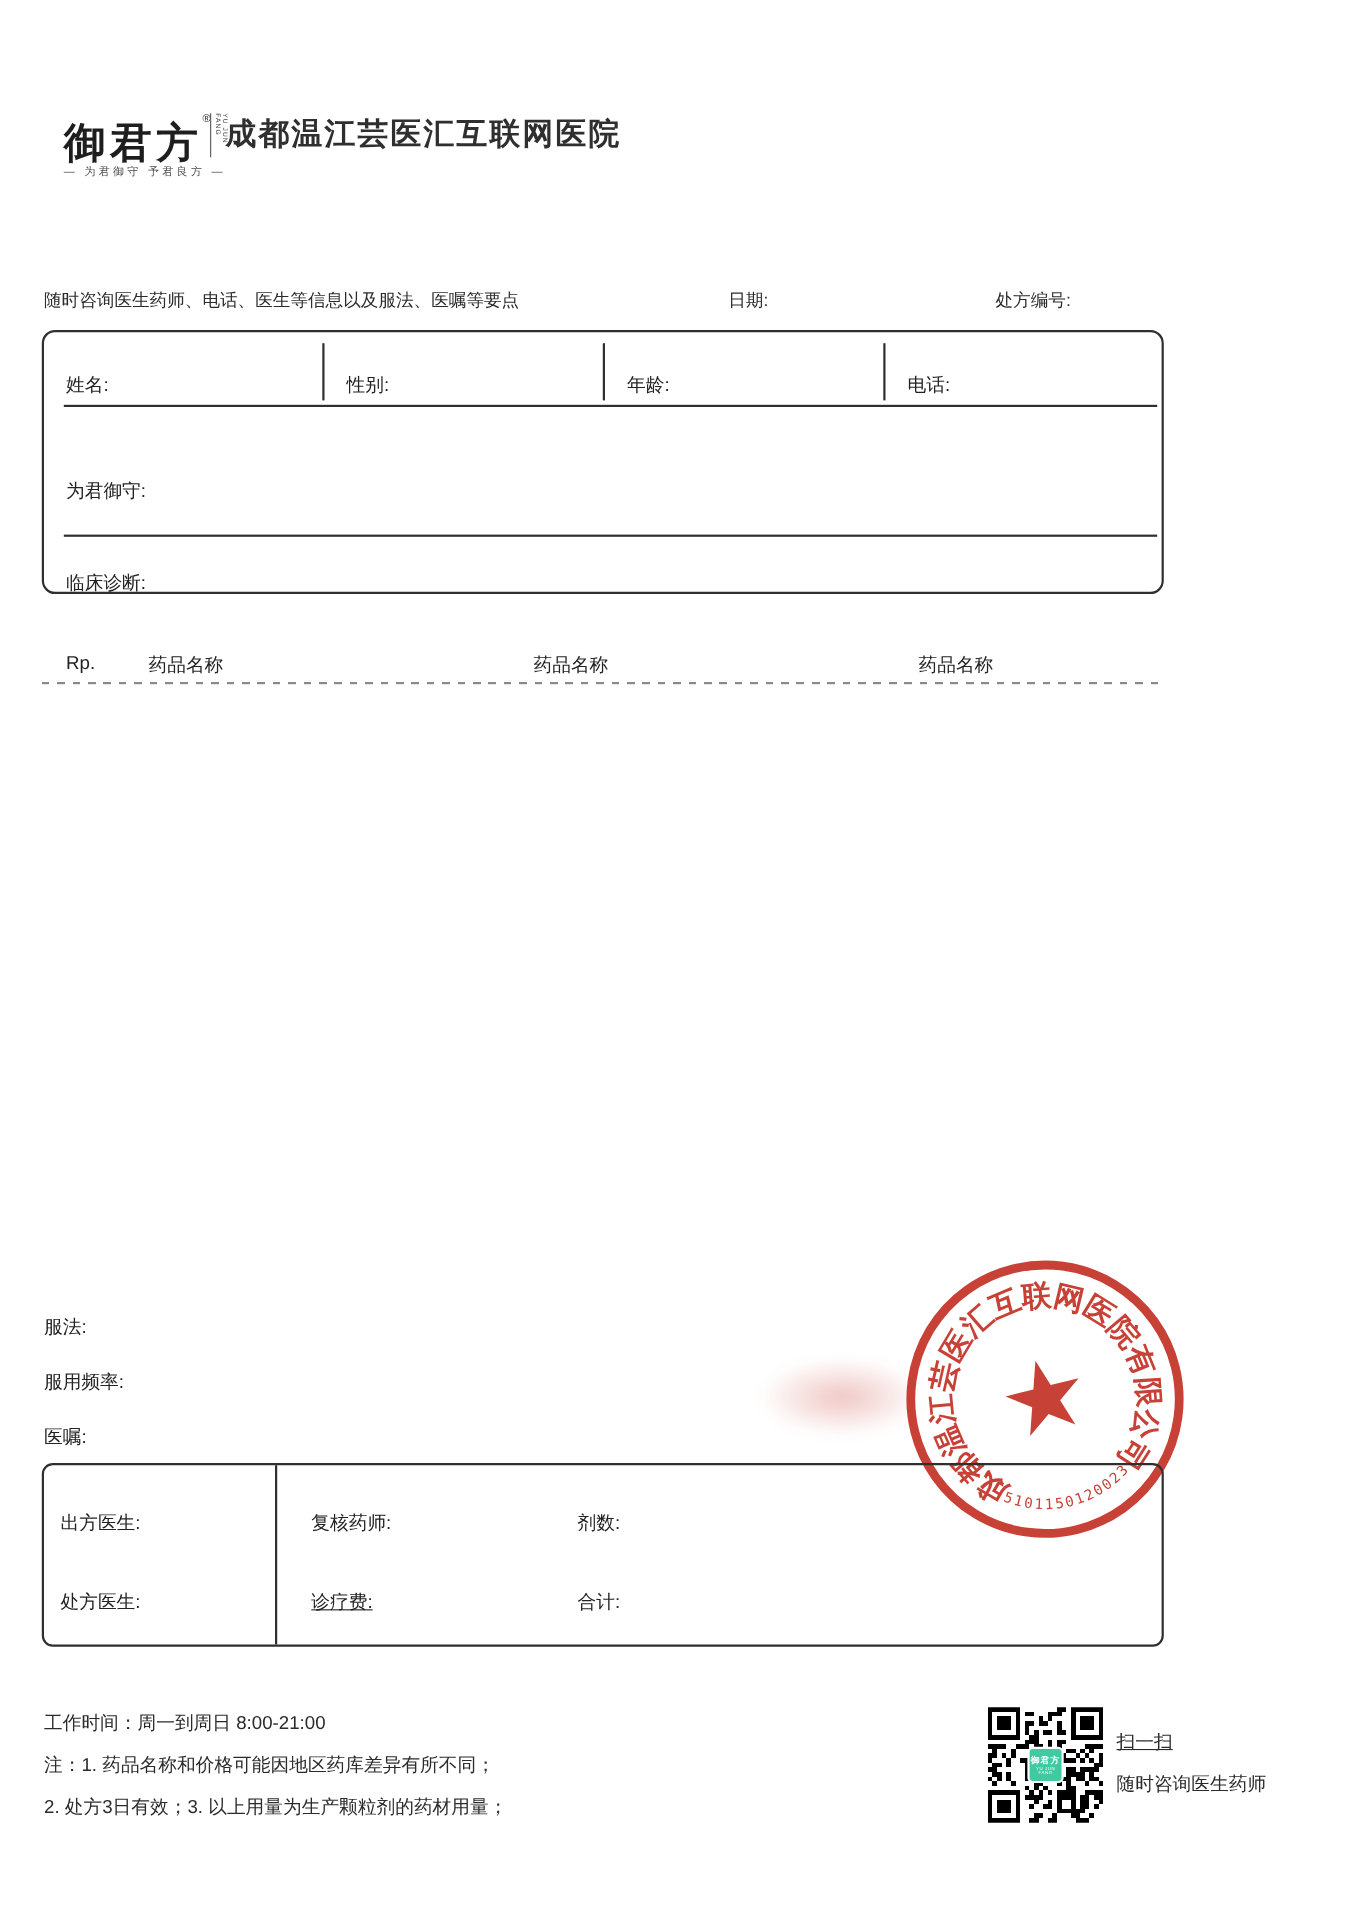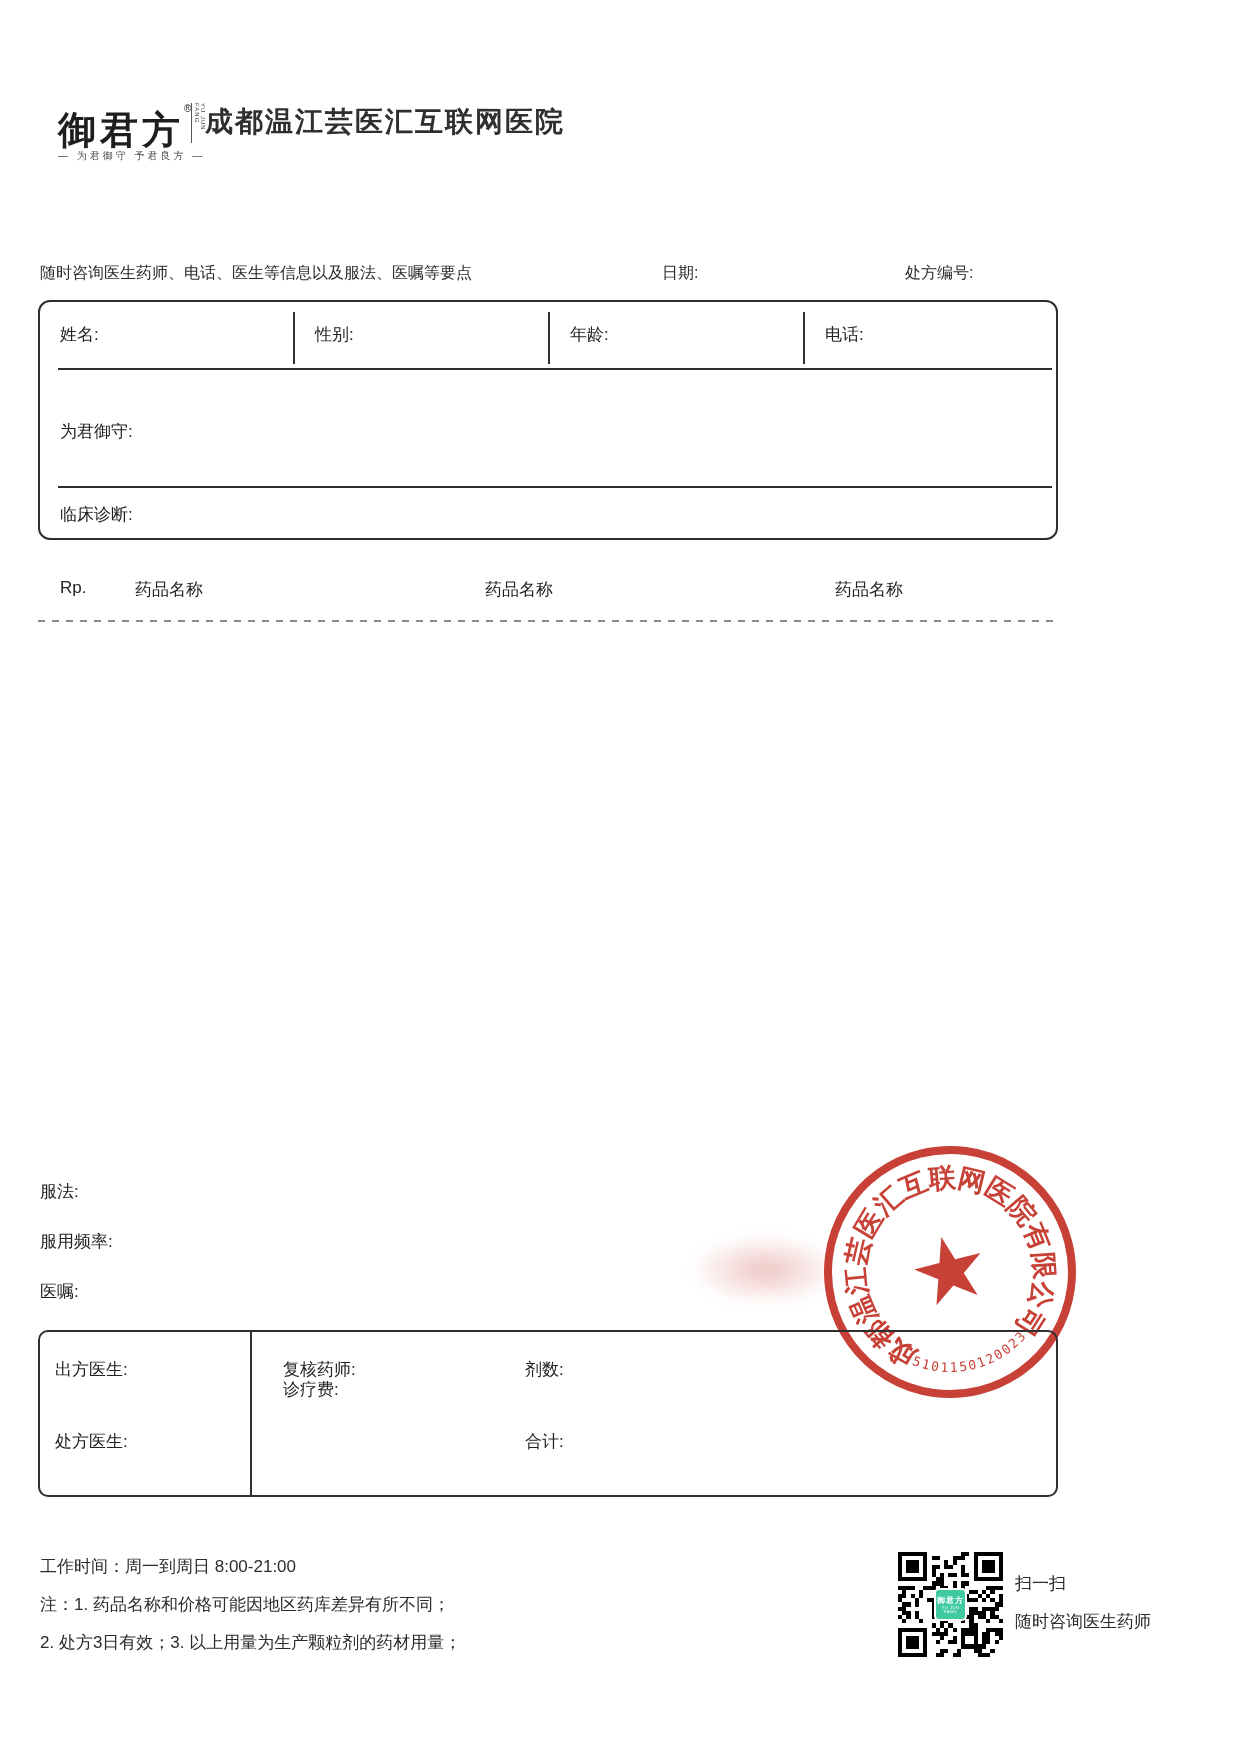--- a/index.html
+++ b/index.html
@@ -18,21 +18,21 @@
   .logo-vert { writing-mode:vertical-rl; font-size:6px; letter-spacing:1px; color:#444;
     border-left:1px solid #555; padding-left:2px; height:40px; display:inline-block; }
   .logo-tagline { font-size:10px; letter-spacing:3px; color:#4a4a4a; }
   .hospital-title { font-size:28px; font-weight:bold; color:#2f2f2f; letter-spacing:2px; }
 
   
   .notice { font-size:16px; color:#2b2b2b; }
 
   
   .box { border:2px solid #2f2f2f; border-radius:12px; background:transparent; }
-  .label { font-size:17px; color:#222; }
+  .label { font-size:17px; color:#222;margin-top:15px; }
   .vline { width:2px; background:#2f2f2f; }
   .hline { height:2px; background:#2f2f2f; }
 
   .dashed-line { height:2px;
     background:repeating-linear-gradient(to right,#8a8a8a 0 7px,transparent 7px 14px); }
 
   
   .stamp-wrap { transform:rotate(-14deg); opacity:0.88; }
   .smudge { border-radius:50%; filter:blur(6px);
     background:radial-gradient(closest-side, rgba(196,50,40,0.28), rgba(196,50,40,0)); }
@@ -100,21 +100,21 @@
     <polygon fill="#c1271b" points="132,96 140.1,120.8 166.2,120.9 145.1,136.3 153.2,161.1 132,145.8 110.8,161.1 118.9,136.3 97.8,120.9 123.9,120.8"></polygon>
   </svg>
 </div>
 
 <div class="abs box" style="left:38px; top:1330px; width:1020px; height:167px; border-radius:10px;"></div>
 <div class="abs vline" style="left:250px; top:1332px; height:163px;"></div>
 <div class="abs label" style="left:55px;  top:1358px;">出方医生:</div>
 <div class="abs label" style="left:55px;  top:1430px;">处方医生:</div>
 <div class="abs label" style="left:283px; top:1358px;">复核药师:</div>
 <div class="abs label" style="left:525px; top:1358px;">剂数:</div>
-<div class="abs label" style="left:283px; top:1378px;">诊疗费:</div>
+<div class="abs label" style="left:283px; top:1430px;text-decoration:underline;">诊疗费:</div>
 <div class="abs label" style="left:525px; top:1430px;">合计:</div>
 
 <div class="abs foot" style="left:40px; top:1555px;">工作时间：周一到周日 8:00-21:00</div>
 <div class="abs foot" style="left:40px; top:1593px;">注：1. 药品名称和价格可能因地区药库差异有所不同；</div>
 <div class="abs foot" style="left:40px; top:1631px;">2. 处方3日有效；3. 以上用量为生产颗粒剂的药材用量；</div>
 
 <div class="abs" style="left:898px; top:1552px; width:105px; height:105px;">
   <svg id="qr" width="105" height="105" viewBox="0 0 25 25" shape-rendering="crispEdges">
       <rect x="15" y="0" width="1" height="1" fill="#000"></rect>
       <rect x="16" y="0" width="1" height="1" fill="#000"></rect>
@@ -324,14 +324,14 @@
       <rect x="20" y="2" width="3" height="3" fill="#000"></rect>
       <rect x="0" y="18" width="7" height="7" fill="#000"></rect>
       <rect x="1" y="19" width="5" height="5" fill="#fff"></rect>
       <rect x="2" y="20" width="3" height="3" fill="#000"></rect>
     </svg>
   <div class="abs qr-center" style="left:36px; top:36px; width:33px; height:33px;">
     <div class="t1">御君方</div>
     <div class="t2">YU JUN FANG</div>
   </div>
 </div>
-<div class="abs foot" style="left:1015px; top:1572px;">扫一扫</div>
+<div class="abs foot" style="left:1015px; top:1572px;text-decoration:underline;">扫一扫</div>
 <div class="abs foot" style="left:1015px; top:1610px;">随时咨询医生药师</div>
 
 </body></html>

